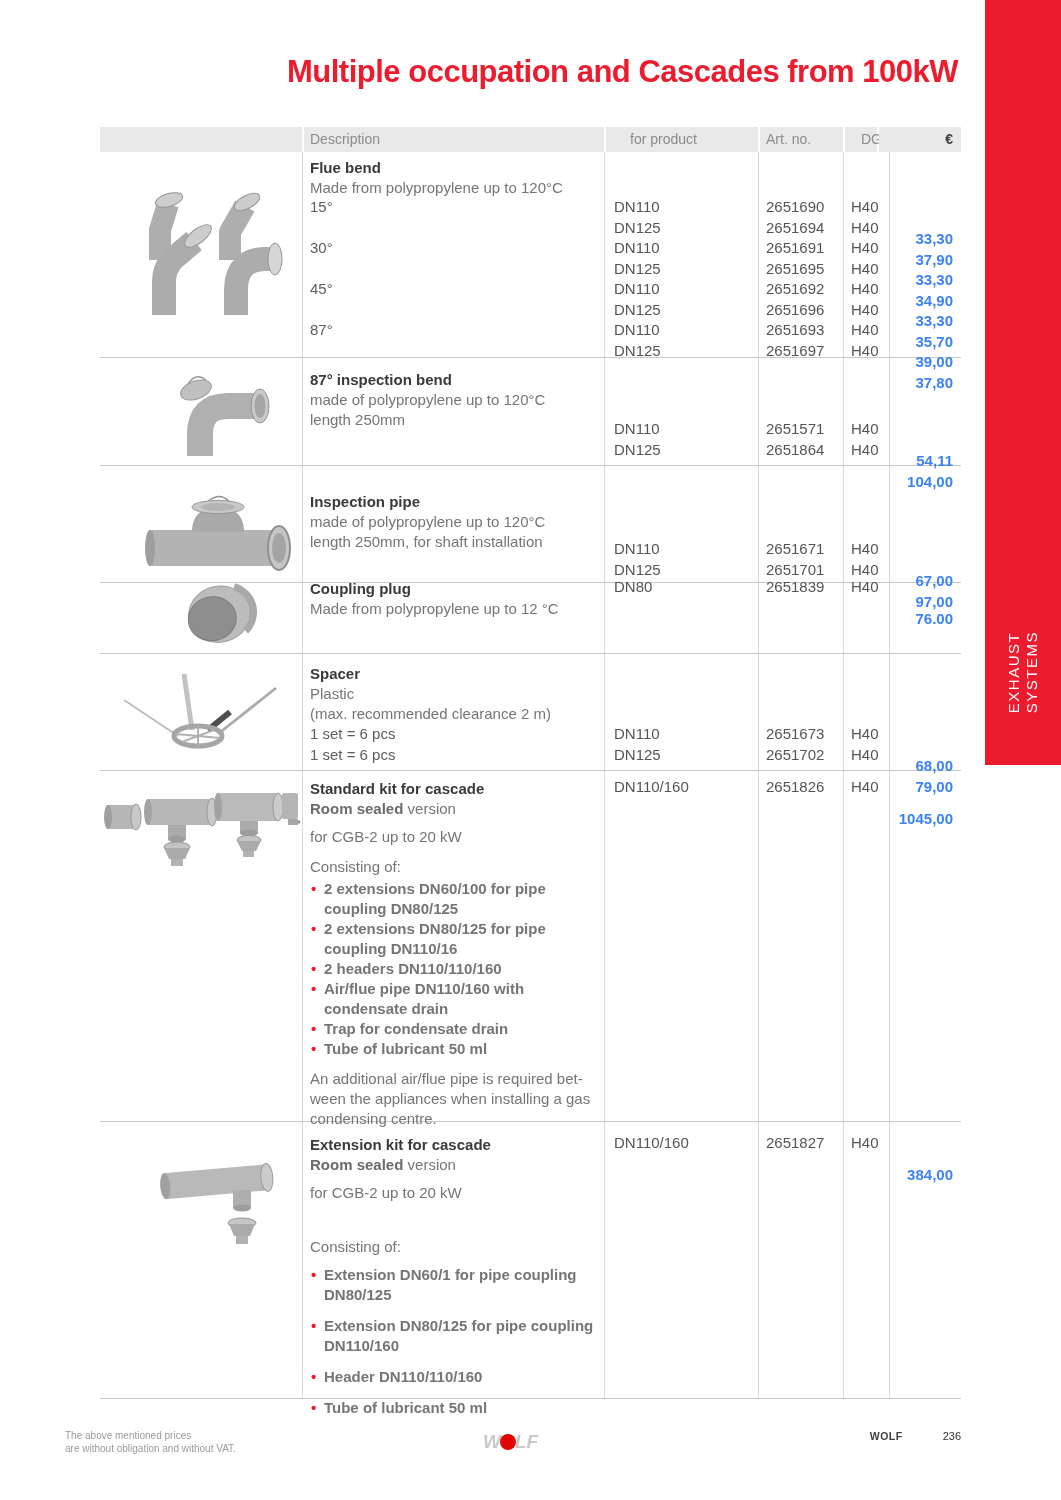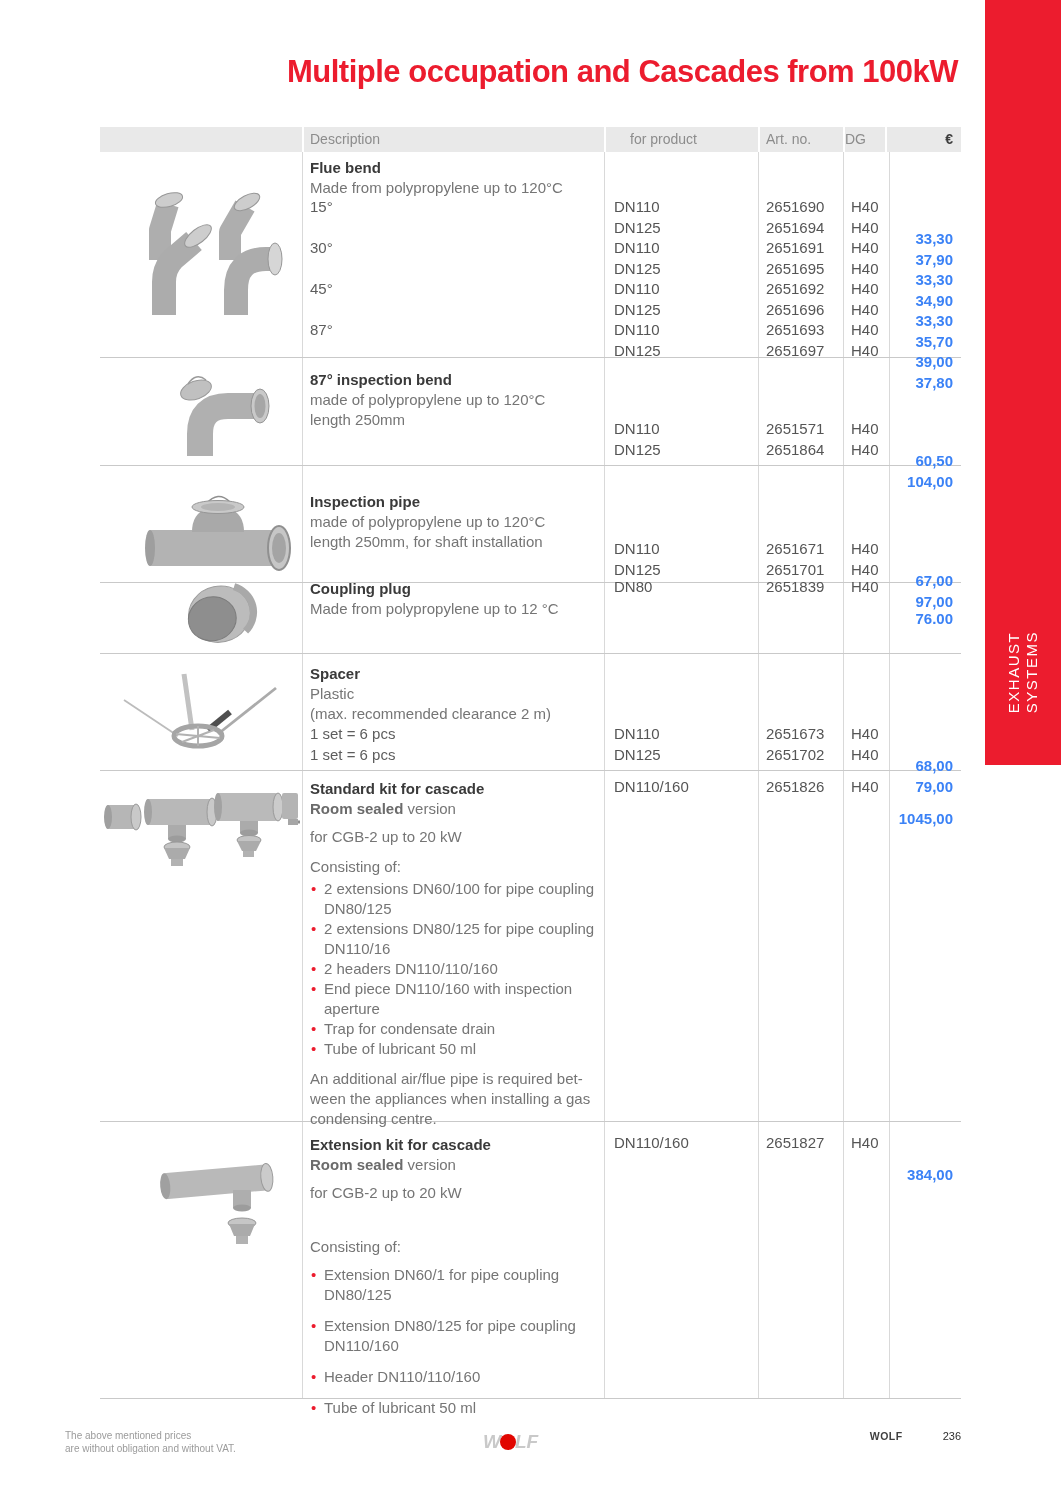--- a/index.html
+++ b/index.html
@@ -14,36 +14,36 @@
   .page-title{position:absolute;top:54px;right:103px;font-size:31px;font-weight:700;
               color:#ec1c2e;letter-spacing:-0.5px;white-space:nowrap;}
   
   .thead{position:absolute;top:127px;left:100px;width:861px;height:25px;display:flex;gap:2px;}
   .thead .seg{background:#e9e9e9;height:25px;box-sizing:border-box;font-size:14px;color:#8c8c8c;
               line-height:25px;white-space:nowrap;}
   .seg.s-img{width:202px;}
   .seg.s-desc{width:300px;padding-left:6px;}
   .seg.s-prod{width:152px;padding-left:24px;}
   .seg.s-art{width:83px;padding-left:6px;}
-  .seg.s-dg{width:40px;padding-left:0;}
+  .seg.s-dg{width:32px;padding-left:16px;}
   .seg.s-eur{width:70px;text-align:right;padding-right:8px;color:#3d3d3d;font-weight:700;flex:1;}
   
   .tbody{position:absolute;top:152px;left:100px;width:861px;height:1247px;}
   .vline{position:absolute;top:0;width:1px;height:1247px;background:#d9d9d9;}
   .t-row{position:absolute;left:0;width:861px;box-sizing:border-box;border-bottom:1px solid #c9c9c9;}
   .t-row:last-child{border-bottom:1px solid #c9c9c9;}
   .p-img{position:absolute;}
   .desc{position:absolute;left:210px;width:288px;font-size:15px;line-height:20px;}
   .d-title{font-weight:700;color:#3a3a3a;}
   .d-grey{color:#757575;}
   .d-lead{font-weight:700;color:#6b6b6b;}
   .d-para{color:#757575;}
   .d-note{color:#757575;margin-top:10px;}
   ul.blist{margin:2px 0 0 0;padding:0;list-style:none;color:#757575;}
-  ul.blist li{position:relative;padding-left:14px;}
+  ul.blist li{position:relative;padding-left:14px;font-weight:bold;}
   ul.blist li::before{content:"\2022";position:absolute;left:1px;color:#ec1c2e;}
   .lines{position:absolute;left:0;width:861px;}
   .line{position:relative;height:20.5px;line-height:20.5px;font-size:15px;}
   .c-left{position:absolute;left:210px;color:#5d5d5d;}
   .c-prod{position:absolute;left:514px;color:#555555;}
   .c-art{position:absolute;left:666px;color:#555555;}
   .c-dg{position:absolute;left:751px;color:#555555;}
   .c-price{position:absolute;right:8px;font-weight:700;color:#3b82f6;margin-top:32px;}
   
   .foot-left{position:absolute;left:65px;top:1429px;font-size:10px;line-height:13px;color:#9b9b9b;}
@@ -167,21 +167,21 @@
           <div class="d-title">87° inspection bend</div>
           <div class="d-grey">made of polypropylene up to 120°C</div>
           <div class="d-grey">length 250mm</div>
         </div>
         <div class="lines" style="top: 61px;">
           <div class="line">
             <span class="c-left"></span>
             <span class="c-prod">DN110</span>
             <span class="c-art">2651571</span>
             <span class="c-dg">H40</span>
-            <span class="c-price">60,50</span>
+            <span class="c-price">54,11</span>
           </div>
           <div class="line">
             <span class="c-left"></span>
             <span class="c-prod">DN125</span>
             <span class="c-art">2651864</span>
             <span class="c-dg">H40</span>
             <span class="c-price">104,00</span>
           </div>
         </div>
       </div>
@@ -300,21 +300,21 @@
  </svg></div>
         <div class="desc" style="top: 8px;">
           <div class="d-title">Standard kit for cascade</div>
           <div><span class="d-lead">Room sealed</span><span class="d-grey"> version</span></div>
           <div class="d-para" style="margin-top: 8px;">for CGB-2 up to 20 kW</div>
           <div class="d-para" style="margin-top: 10px;">Consisting of:</div>
           <ul class="blist">
             <li>2 extensions DN60/100 for pipe coupling DN80/125</li>
             <li>2 extensions DN80/125 for pipe coupling DN110/16</li>
             <li>2 headers DN110/110/160</li>
-            <li>End piece DN110/160 with inspection aperture</li>
+            <li>Air/flue pipe DN110/160 with condensate drain</li>
             <li>Trap for condensate drain</li>
             <li>Tube of lubricant 50 ml</li>
           </ul>
           <div class="d-note">
             <div>An additional air/flue pipe is required bet-</div>
             <div>ween the appliances when installing a gas</div>
             <div>condensing centre.</div>
           </div>
         </div>
         <div class="lines" style="top: 6px;">

